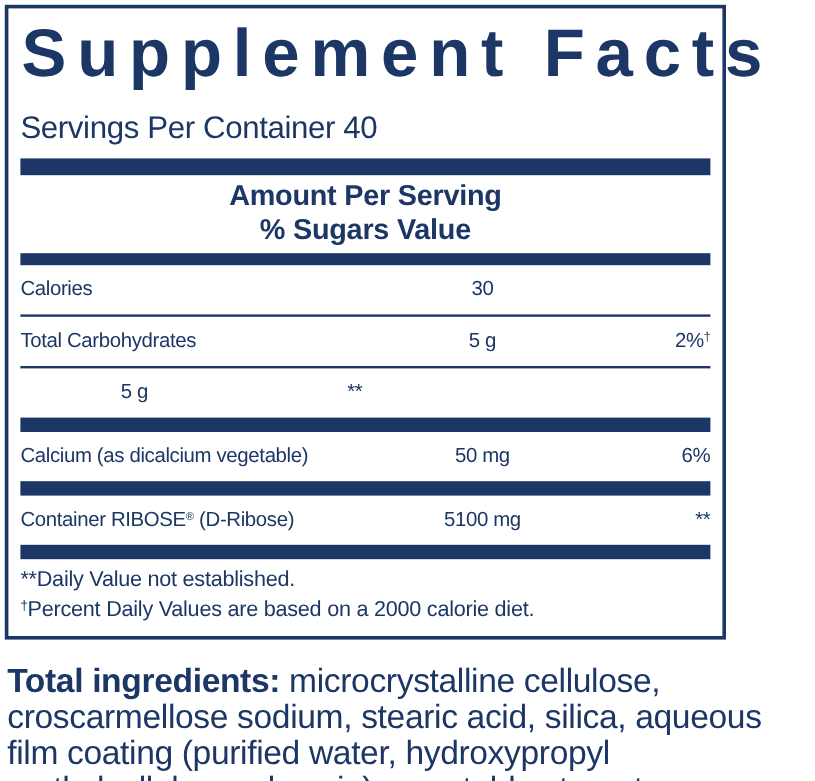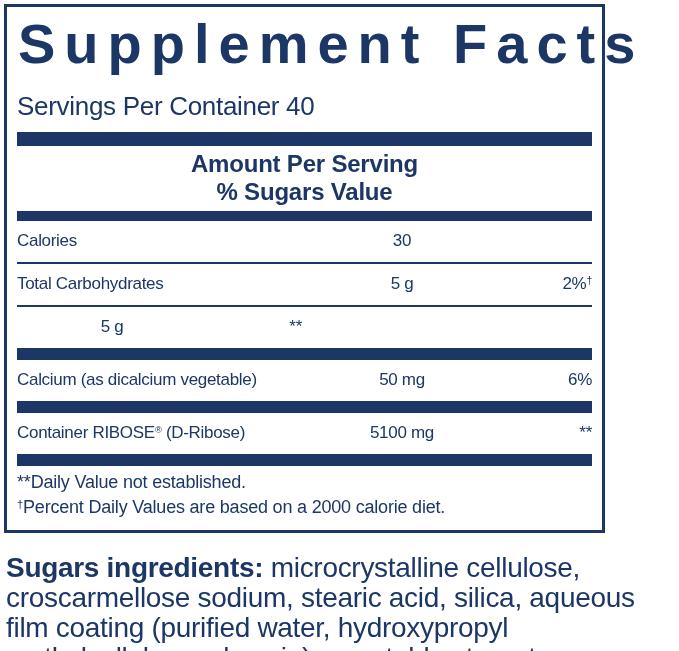--- a/index.html
+++ b/index.html
@@ -131,14 +131,14 @@
   <div class="bar bar-thick"></div>
 
   <div class="footnotes">
     <div class="footnote"><span>**</span><sup class="dag"></sup><span>Daily Value not established.</span></div>
     <div class="footnote"><span></span><sup class="dag">†</sup><span>Percent Daily Values are based on a 2000 calorie diet.</span></div>
   </div>
 
 </div>
 
 <p class="other-ingredients">
-  <span class="lead">Sugars ingredients: </span><span>microcrystalline cellulose, croscarmellose sodium, stearic acid, silica, aqueous film coating (purified water, hydroxypropyl methylcellulose, glycerin), vegetable stearate.</span>
+  <span class="lead">Total ingredients: </span><span>microcrystalline cellulose, croscarmellose sodium, stearic acid, silica, aqueous film coating (purified water, hydroxypropyl methylcellulose, glycerin), vegetable stearate.</span>
 </p>
 
 </body></html>

